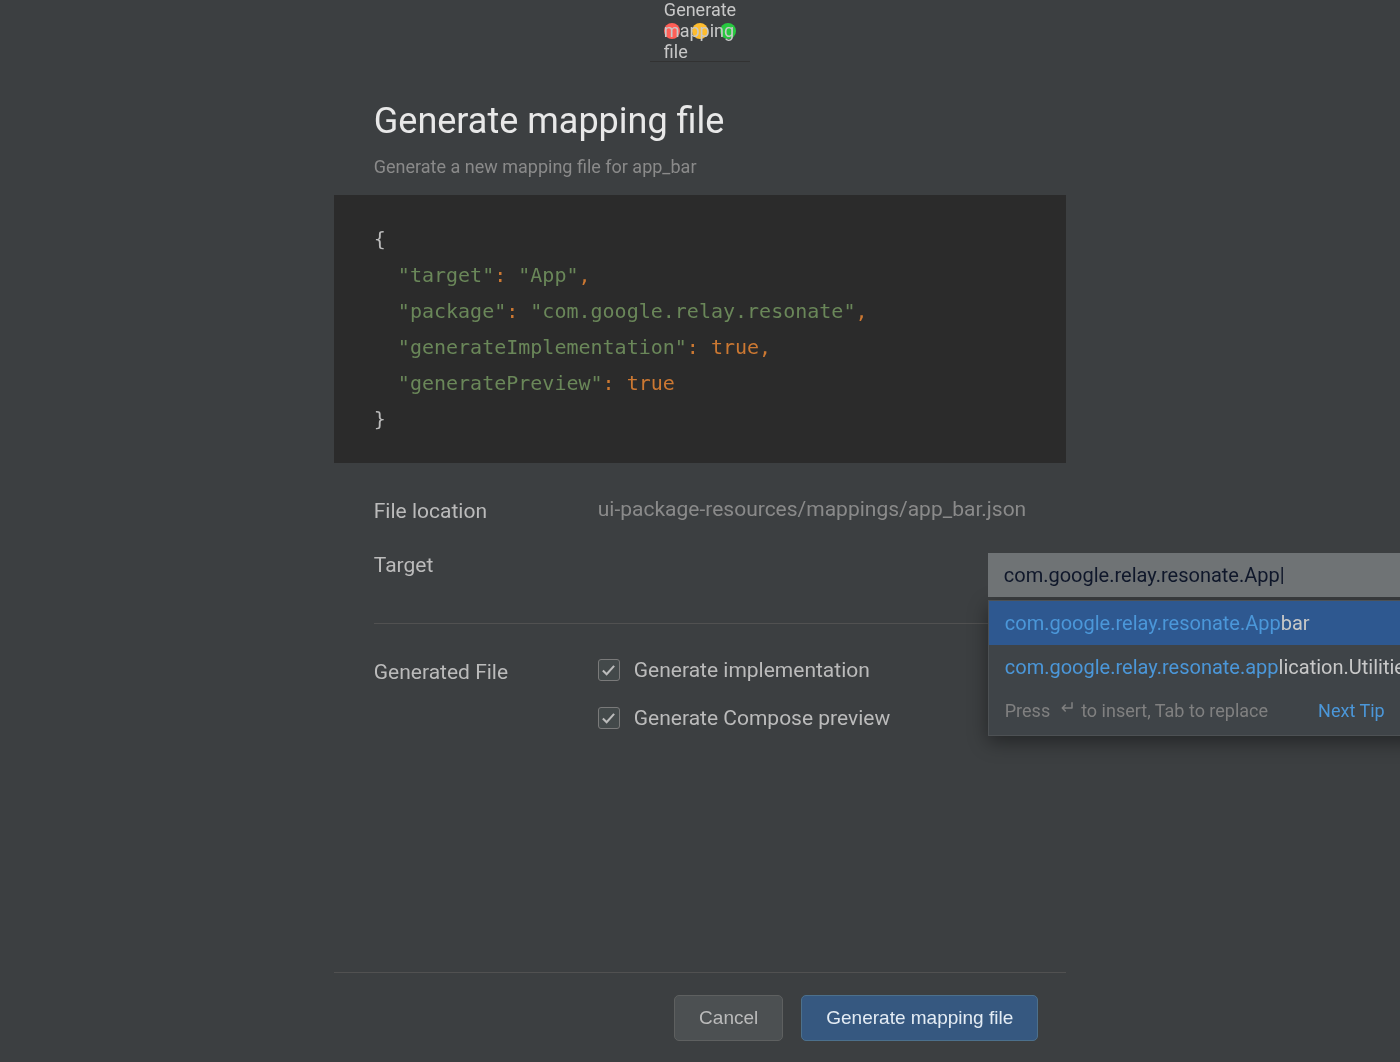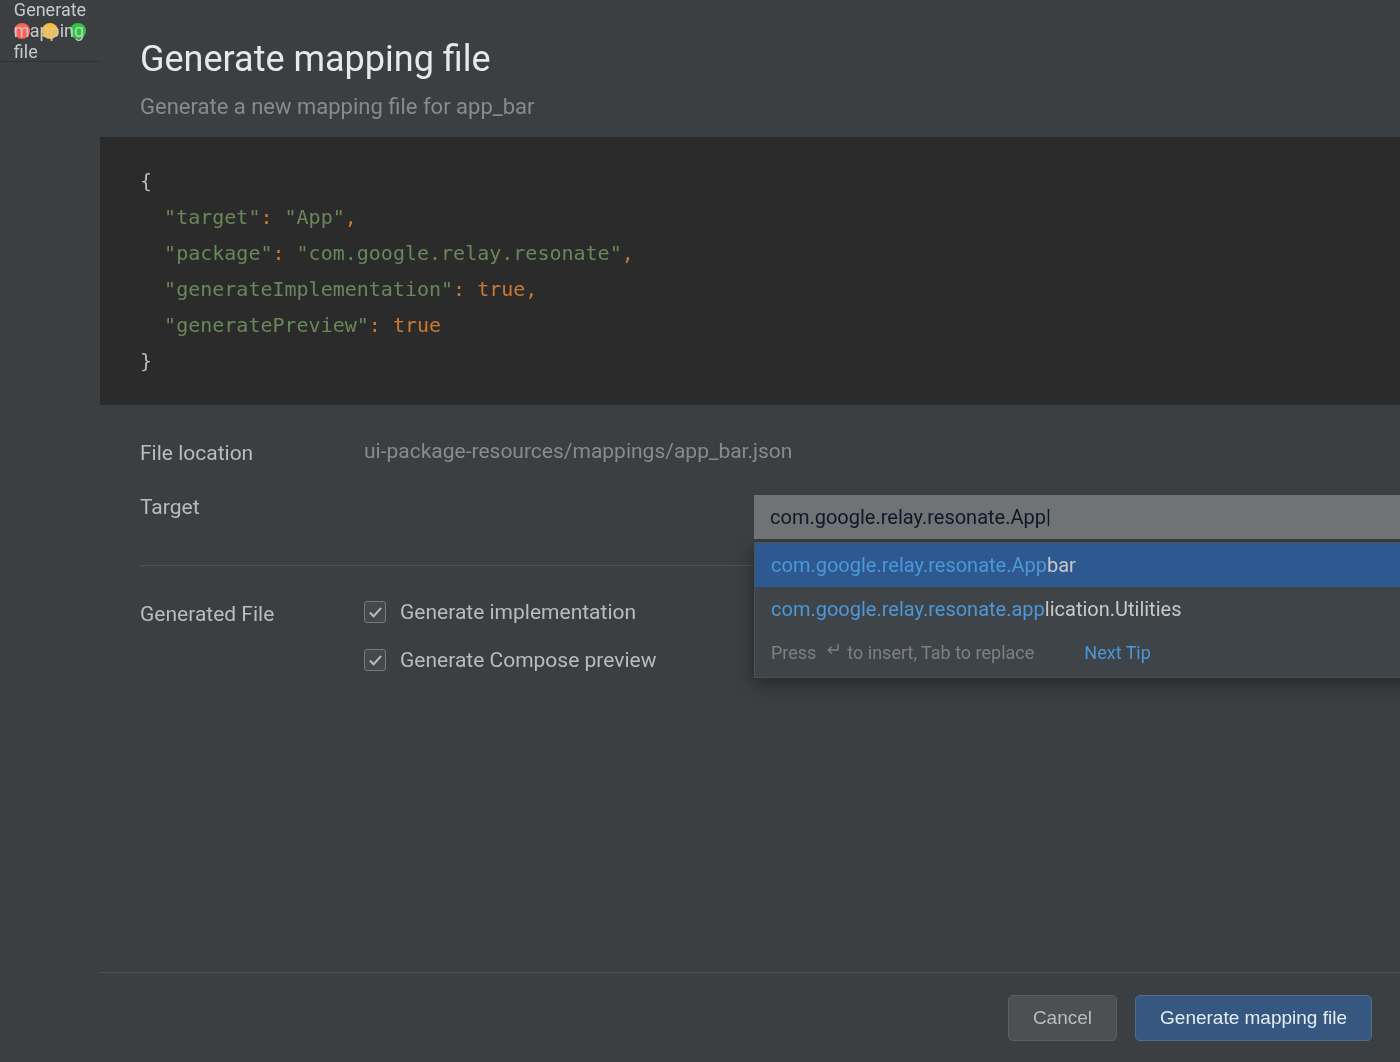--- a/index.html
+++ b/index.html
@@ -6,21 +6,22 @@
   html, body { width: 1400px; height: 1062px; overflow: hidden; }
   body {
     font-family: -apple-system, "Segoe UI", Roboto, Arial, sans-serif;
     background: #3C3F41;
     color: #BBBBBB;
   }
   .window {
     width: 100%;
     height: 100%;
     display: flex;
-    flex-direction: row;
+    flex-direction: column;
+    align-items: center;
   }
   
   .titlebar {
     height: 62px;
     background: #3C3F41;
     display: flex;
     align-items: center;
     padding: 0 14px;
     border-bottom: 1px solid #323232;
     position: relative;
@@ -47,21 +48,21 @@
     padding: 38px 40px 18px 40px;
   }
   .page-title {
     color: #E8E8E8;
     font-size: 36px;
     font-weight: 400;
     margin-bottom: 14px;
   }
   .page-sub {
     color: #8A8A8A;
-    font-size: 22px;
+    font-size: 18px;
   }
   .code-block {
     background: #2B2B2B;
     padding: 26px 40px;
     font-family: "SFMono-Regular", Consolas, "Menlo", monospace;
     font-size: 20px;
     line-height: 36px;
     white-space: pre;
   }
   .tok-key    { color: #6A8759; }       

